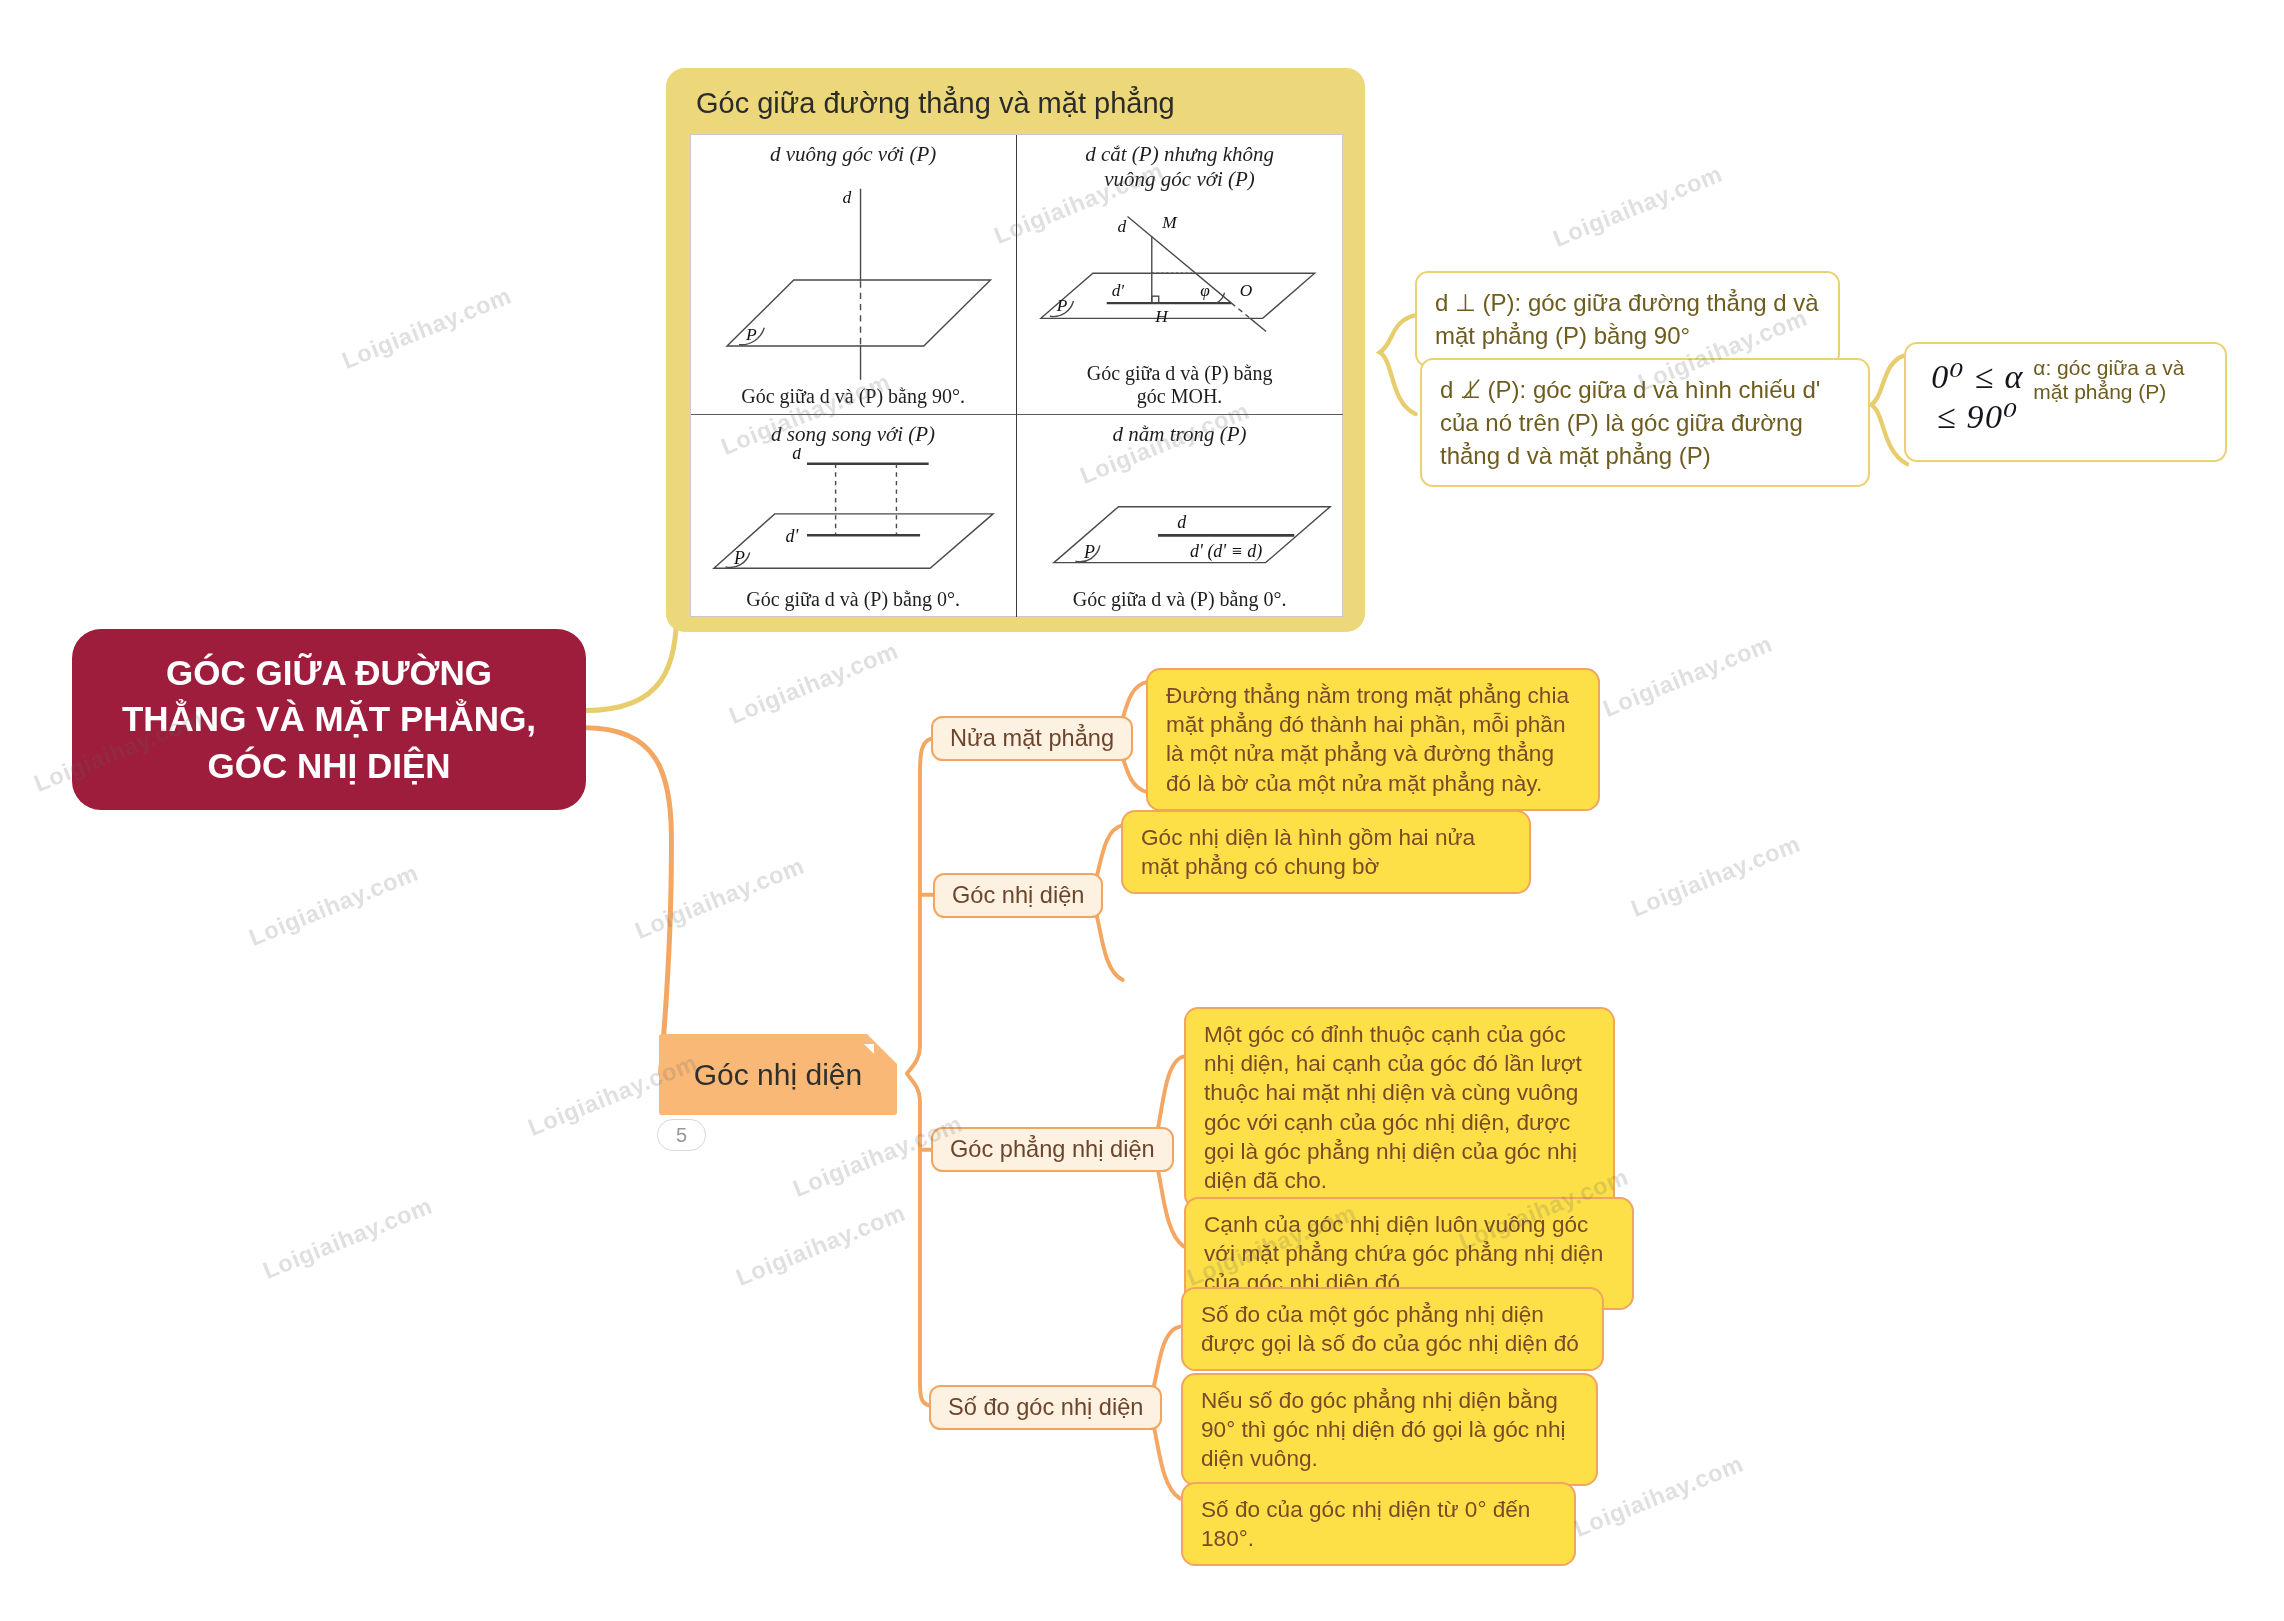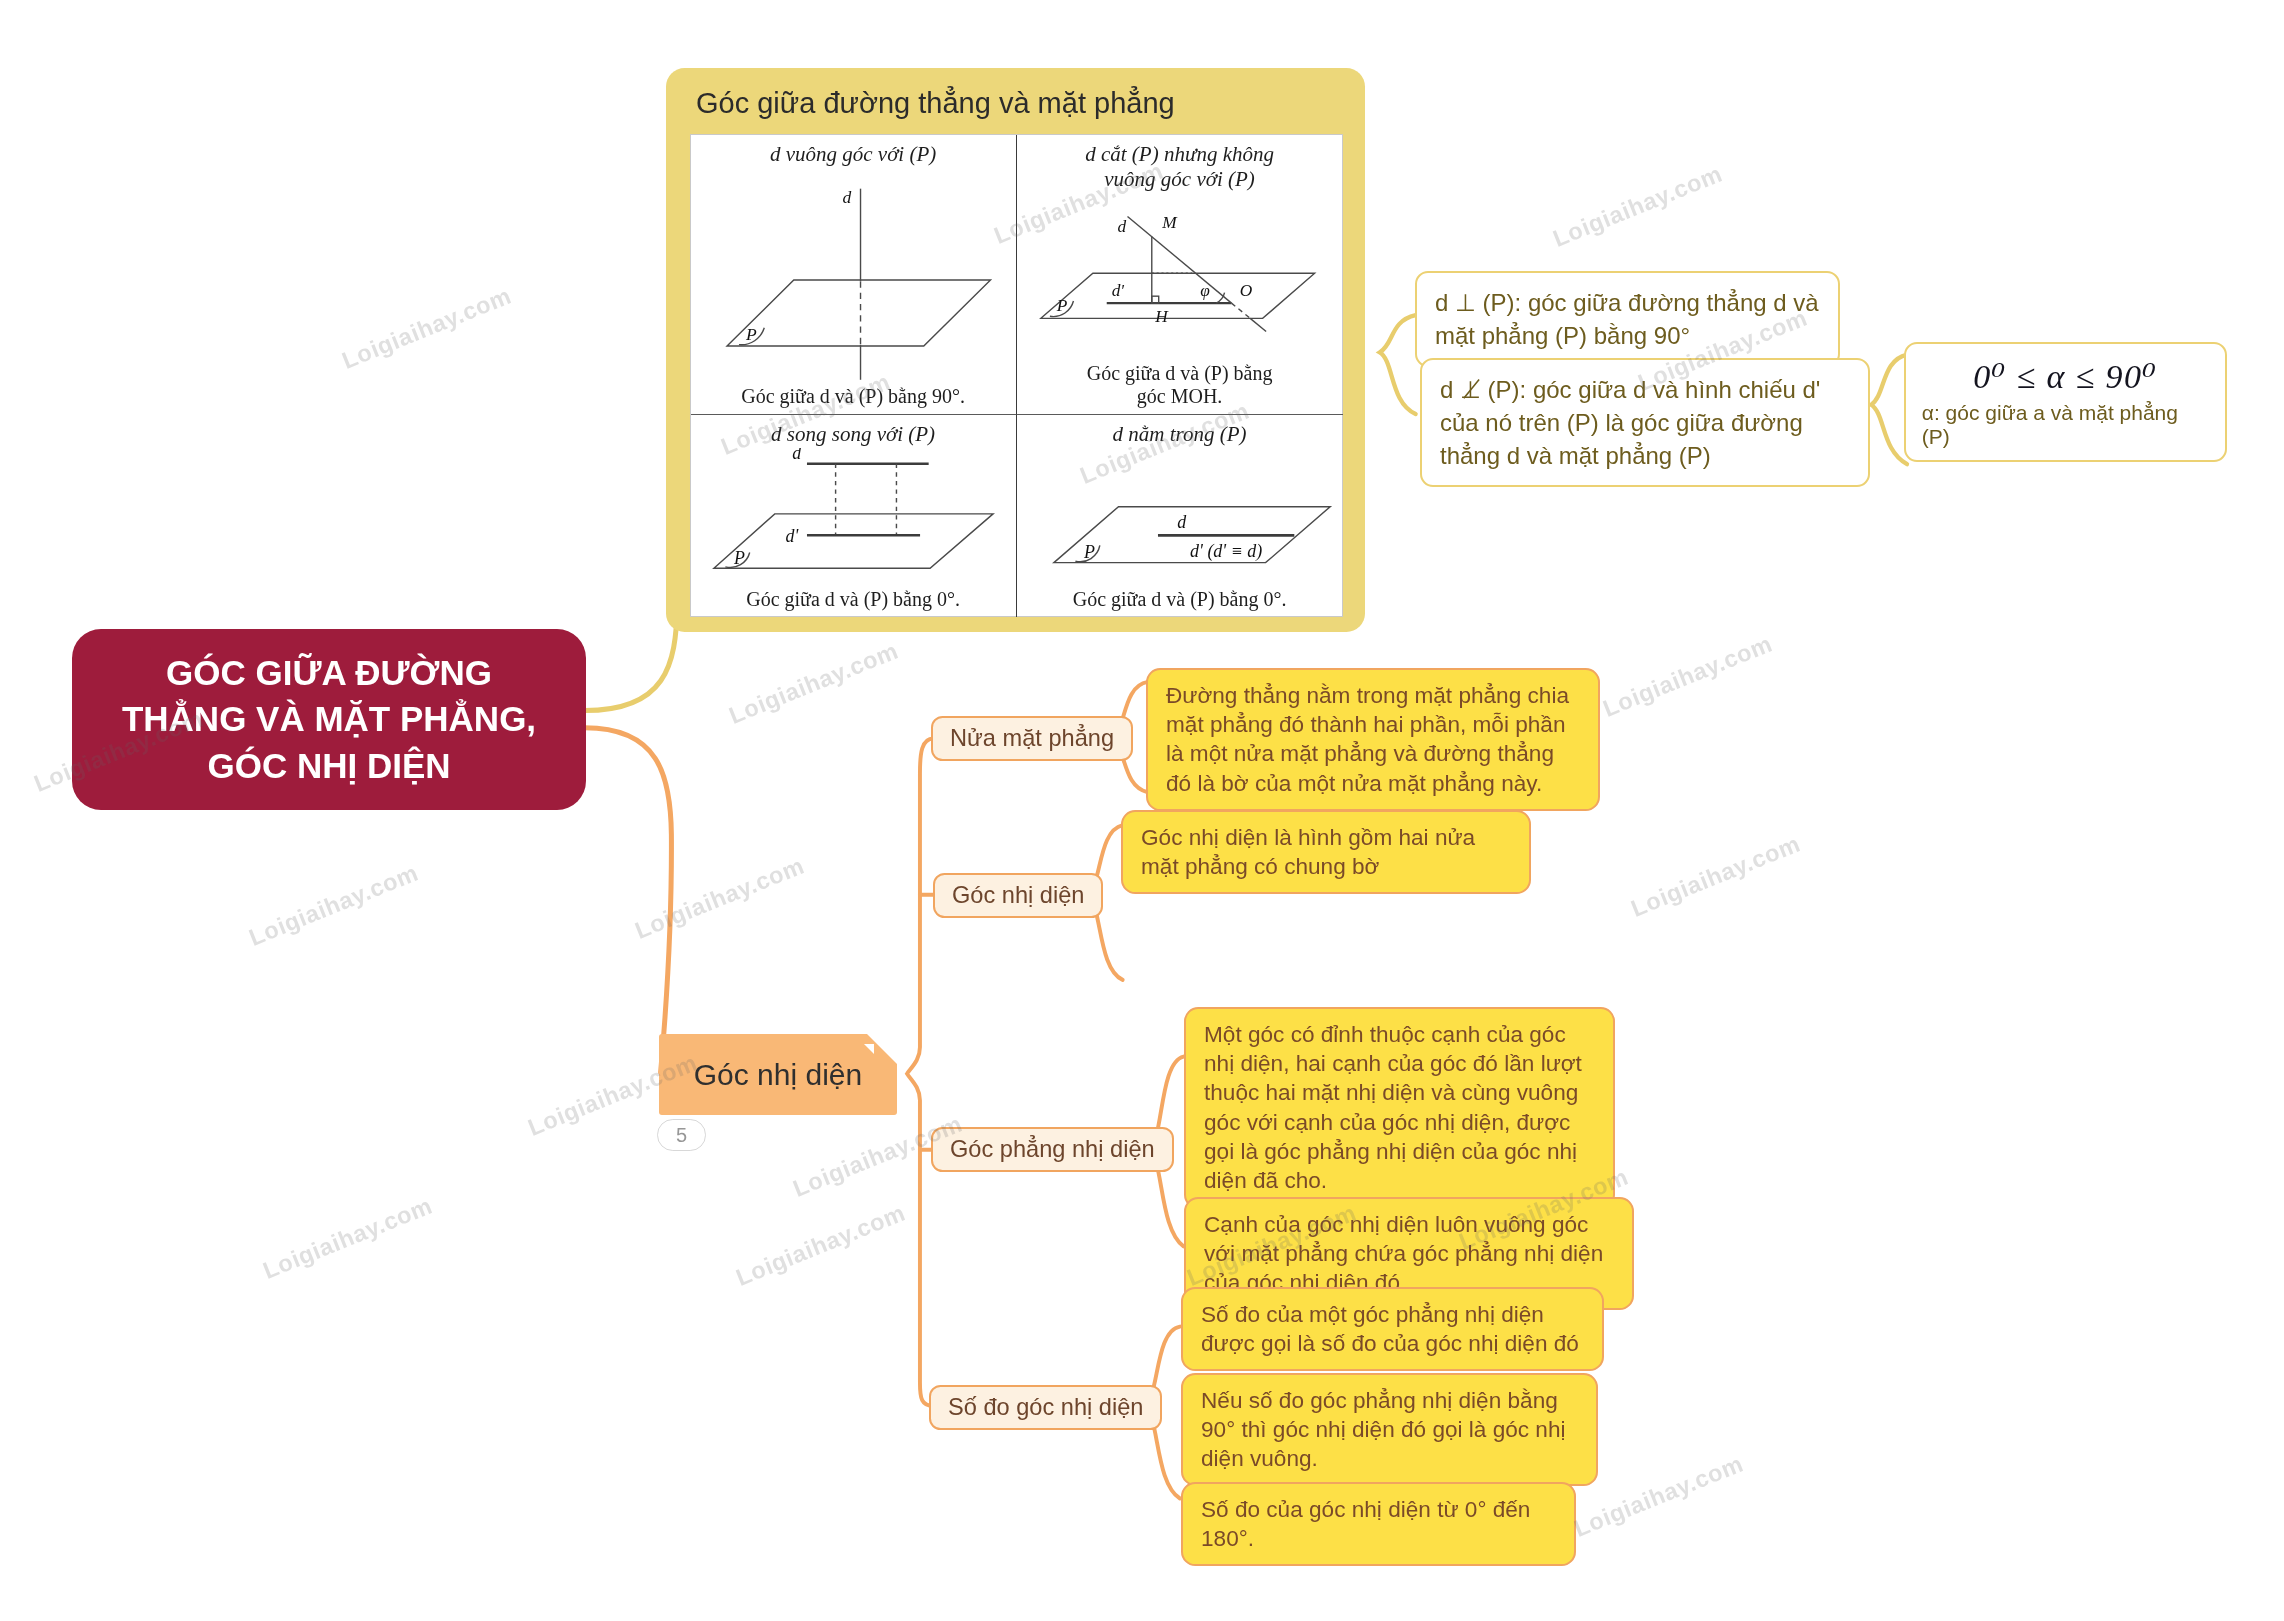--- a/index.html
+++ b/index.html
@@ -59,21 +59,21 @@
     position:absolute;z-index:2;background:#fff;border:2.5px solid #ecd173;border-radius:13px;
     padding:13px 18px;font-size:24px;line-height:1.38;color:#6d5c1e;font-weight:500;
   }
   .note-a{left:1415px;top:271px;width:385px;}
   .note-b{left:1420px;top:358px;width:410px;}
 
   
   .formula-box{
     position:absolute;left:1904px;top:342px;width:287px;height:93px;z-index:2;
     background:#fff;border:2.5px solid #ecd173;border-radius:13px;padding:11.5px 15.8px;
-    display:flex;flex-direction:column;justify-content:space-between;
+    display:flex;flex-direction:row;justify-content:space-between;
   }
   .formula-expr{
     text-align:center;font-family:"Liberation Serif","DejaVu Serif",serif;
     font-size:34px;color:#14141f;font-style:italic;letter-spacing:1.4px;
   }
   .formula-caption{font-size:21px;color:#6d5c1e;font-weight:500;}
 
   
   .orange-node{
     position:absolute;left:659px;top:1034px;width:238px;height:81px;z-index:2;

